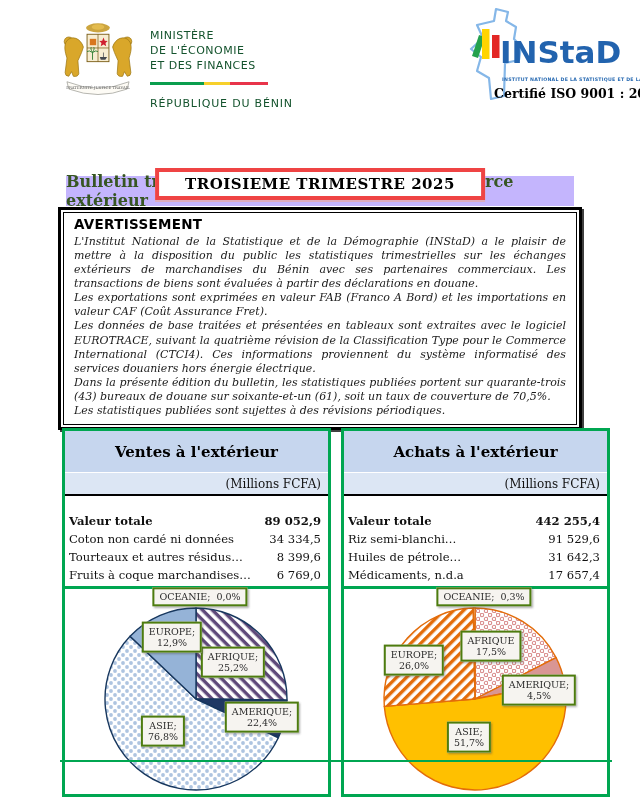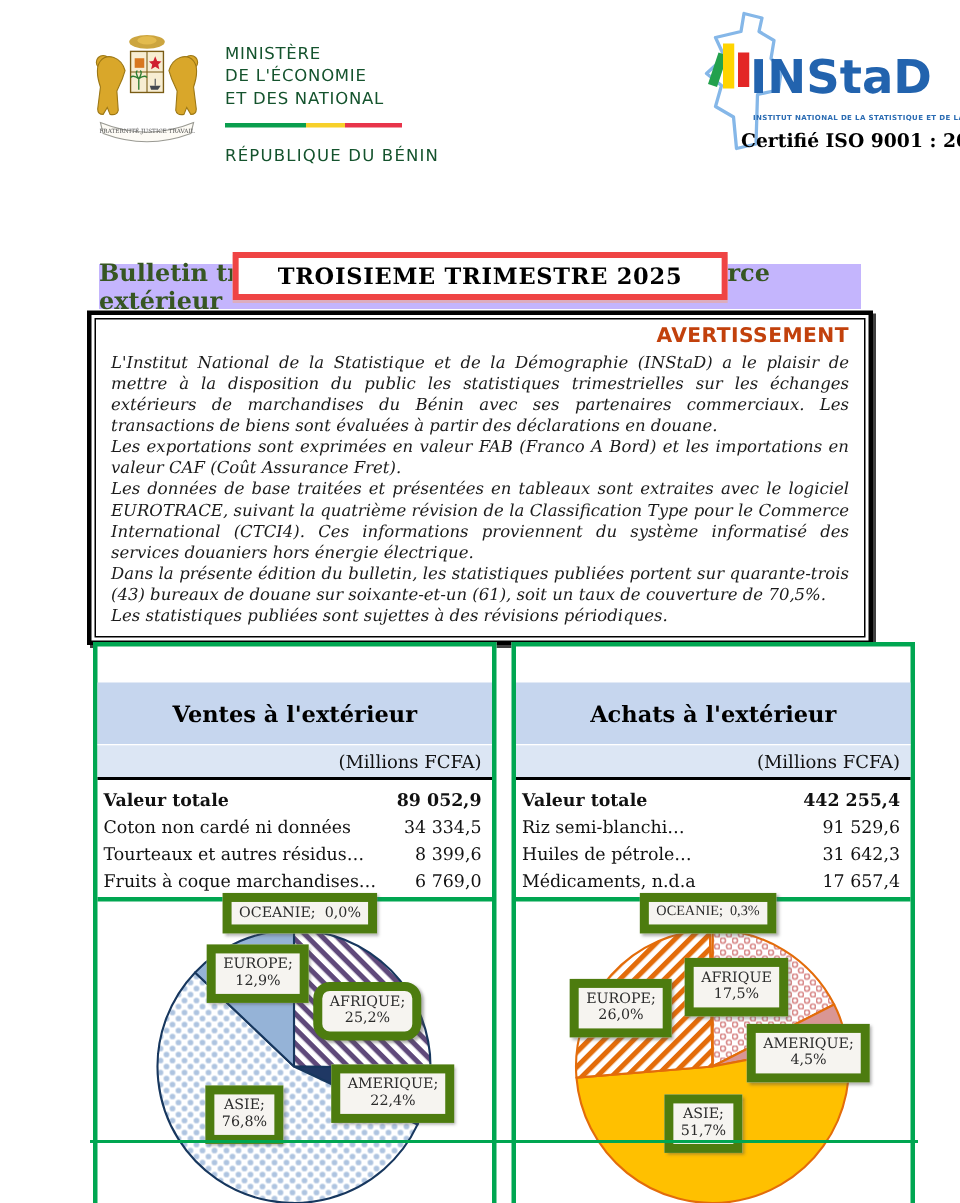--- a/index.html
+++ b/index.html
@@ -33,38 +33,38 @@
 
   .quarter-banner { position:absolute; left:50%; transform:translateX(-50%); top:168px;
     background:#fff; border:4px solid #ef4444; padding:3px 26px;
     font-weight:700; font-size:15px; letter-spacing:.5px; color:#000;
     box-shadow:0 2px 0 rgba(243,165,139,.55); white-space:nowrap; }
 
   
   .avertissement { position:absolute; left:58px; top:207px; width:524px;
     border:3px solid #000; background:#fff; padding:2px; box-shadow:2px 2px 0 rgba(0,0,0,.75); }
   .avertissement-inner { border:1px solid #000; padding:3px 10px 6px; }
-  .avertissement-title { text-align:right; font-family:"DejaVu Sans","Liberation Sans",sans-serif;
-    font-weight:700; font-size:13.5px; letter-spacing:.3px; margin-bottom:3px; color:#c2410c; }
+  .avertissement-title { text-align:left; font-family:"DejaVu Sans","Liberation Sans",sans-serif;
+    font-weight:700; font-size:13.5px; letter-spacing:.3px; margin-bottom:3px; color:#000000; }
   .avertissement-inner p { font-style:italic; font-size:11px; line-height:1.28; text-align:justify; color:#1a1a1a; }
 
   
   .panels { position:absolute; left:62px; top:428px; width:548px; display:flex; gap:10px; }
   .panel { flex:1; border:3px solid #00a651; background:#fff; }
   .panel-title { height:42px; background:#c6d6ee; border-bottom:1px solid #fff;
-    display:flex; align-items:center; justify-content:center; font-weight:700; font-size:15px; color:#000;margin-top:24px; }
+    display:flex; align-items:center; justify-content:center; font-weight:700; font-size:15px; color:#000; }
   .panel-unit { height:21px; background:#dce6f4; display:flex; align-items:center; justify-content:flex-end;
     padding-right:7px; font-size:12px; color:#111; }
-  .rows { border-top:2px solid #000; border-bottom:3px solid #00a651; padding:4px 0 2px; }
+  .rows { border-top:2px solid #000; border-bottom:3px solid #00a651; padding:16px 0 2px; }
   .trow { display:flex; justify-content:space-between; align-items:baseline; padding:2px 7px 2px 4px; font-size:11.6px; }
   .trow.bold { font-weight:700; }
   .chart { position:relative; height:205px; }
   .chart svg { display:block; }
   .pie-label { position:absolute; transform:translate(-50%,-50%); background:#f6f4f0;
-    border:6px solid #4d7c0f; box-shadow:1.5px 1.5px 2px rgba(80,80,80,.45);
+    border:2px solid #4d7c0f; box-shadow:1.5px 1.5px 2px rgba(80,80,80,.45);
     font-size:9.5px; line-height:1.2; padding:2px 5px; text-align:center; white-space:pre; color:#2b2b2b; }
   .panels-underline { position:absolute; left:60px; top:760px; width:552px; height:2px; background:#00a651; }
 </style>
 </head>
 <body>
 
 <div class="page">
 
   <div class="ministry-logo">
     <svg width="84" height="88" viewBox="0 0 92 92">
@@ -82,21 +82,21 @@
       <polygon points="52,23.5 53.4,27 56.6,27.4 54.2,29.6 55,33 52,31.2 49,33 49.8,29.6 47.4,27.4 50.6,27" fill="#cf2030"></polygon>
       <path d="M40,48 v-8 M40,40 q-4,-3 -6,-1 M40,40 q4,-3 6,-1 M40,40 q-3,-5 -1,-6 M40,40 q3,-5 1,-6" stroke="#2e7d32" stroke-width="1" fill="none"></path>
       <path d="M48,45 h8 l-2,3 h-5 z" fill="#44484f"></path>
       <line x1="52" y1="40" x2="52" y2="45" stroke="#44484f" stroke-width="0.8"></line>
       <path d="M12,72 Q46,86 80,72 L78,80 Q46,92 14,80 Z" fill="#fdfbf5" stroke="#9a9a93" stroke-width="0.8"></path>
       <text x="46" y="79.5" text-anchor="middle" font-size="4.2" fill="#555">FRATERNITÉ  JUSTICE  TRAVAIL</text>
     </svg>
     <div class="ministry-text">
       <span class="mline">MINISTÈRE</span>
       <span class="mline">DE L'ÉCONOMIE</span>
-      <span class="mline">ET DES NATIONAL</span>
+      <span class="mline">ET DES FINANCES</span>
       <div class="flag-line">
         <span class="flag-seg-0" style="background: rgb(10, 158, 78);"></span>
         <span class="flag-seg-1" style="background: rgb(247, 208, 42);"></span>
         <span class="flag-seg-2" style="background: rgb(232, 52, 74);"></span>
       </div>
       <span class="republic">RÉPUBLIQUE DU BÉNIN</span>
     </div>
   </div>
 
   <div class="instad-logo">
@@ -159,21 +159,21 @@
                 <rect width="8" height="8" fill="#ffffff"></rect>
                 <circle cx="2" cy="2" r="1.9" fill="#aec4e0"></circle>
                 <circle cx="6" cy="6" r="1.9" fill="#aec4e0"></circle>
               </pattern>
             </defs>
             <path d="M 131 110 L 131.00 19.00 A 91 91 0 0 1 221.99 111.14 Z" fill="url(#pat_0_0)" stroke="#17375e" stroke-width="1.4" stroke-linejoin="round"></path>
             <path d="M 131 110 L 221.99 111.14 A 91 91 0 0 1 213.34 148.75 Z" fill="#1f3864" stroke="#17375e" stroke-width="1.4" stroke-linejoin="round"></path>
             <path d="M 131 110 L 213.34 148.75 A 91 91 0 1 1 65.06 47.29 Z" fill="url(#pat_0_2)" stroke="#17375e" stroke-width="1.4" stroke-linejoin="round"></path>
             <path d="M 131 110 L 65.06 47.29 A 91 91 0 0 1 131.00 19.00 Z" fill="#95b3d7" stroke="#17375e" stroke-width="1.4" stroke-linejoin="round"></path>
           </svg>
-          <div class="pie-label" style="left: 180px; top: 73px; border-radius: 11px;"><div>AFRIQUE;</div><div>25,2%</div></div>
+          <div class="pie-label" style="left: 168px; top: 73px;"><div>AFRIQUE;</div><div>25,2%</div></div>
           <div class="pie-label" style="left: 197px; top: 128px;"><div>AMERIQUE;</div><div>22,4%</div></div>
           <div class="pie-label" style="left: 98px; top: 142px;"><div>ASIE;</div><div>76,8%</div></div>
           <div class="pie-label" style="left: 107px; top: 48px;"><div>EUROPE;</div><div>12,9%</div></div>
           <div class="pie-label" style="left: 135px; top: 8px;"><div>OCEANIE;  0,0%</div></div>
         </div>
     </section>
     <section class="panel">
       <div class="panel-title">Achats à l'extérieur</div>
       <div class="panel-unit">(Millions FCFA)</div>
       <div class="rows">
@@ -210,19 +210,19 @@
             <path d="M 131 110 L 131.00 19.00 A 91 91 0 0 1 212.08 68.69 Z" fill="url(#pat_1_0)" stroke="#e36c0a" stroke-width="1.4" stroke-linejoin="round"></path>
             <path d="M 131 110 L 212.08 68.69 A 91 91 0 0 1 220.39 92.95 Z" fill="#d99694" stroke="#e36c0a" stroke-width="1.4" stroke-linejoin="round"></path>
             <path d="M 131 110 L 220.39 92.95 A 91 91 0 1 1 40.30 117.42 Z" fill="#ffc000" stroke="#e36c0a" stroke-width="1.4" stroke-linejoin="round"></path>
             <path d="M 131 110 L 40.30 117.42 A 91 91 0 0 1 129.28 19.02 Z" fill="url(#pat_1_3)" stroke="#e36c0a" stroke-width="1.4" stroke-linejoin="round"></path>
             <path d="M 131 110 L 129.28 19.02 A 91 91 0 0 1 131.00 19.00 Z" fill="#ffffff" stroke="#e36c0a" stroke-width="1.4" stroke-linejoin="round"></path>
           </svg>
           <div class="pie-label" style="left: 147px; top: 57px;"><div>AFRIQUE</div><div>17,5%</div></div>
           <div class="pie-label" style="left: 195px; top: 101px;"><div>AMERIQUE;</div><div>4,5%</div></div>
           <div class="pie-label" style="left: 125px; top: 148px;"><div>ASIE;</div><div>51,7%</div></div>
           <div class="pie-label" style="left: 70px; top: 71px;"><div>EUROPE;</div><div>26,0%</div></div>
-          <div class="pie-label" style="left: 128px; top: 8px; font-family: Liberation Serif, serif;"><div>OCEANIE;  0,3%</div></div>
+          <div class="pie-label" style="left: 140px; top: 8px;"><div>OCEANIE;  0,3%</div></div>
         </div>
     </section>
   </div>
   <div class="panels-underline"></div>
 
 </div>
 
 </body></html>

